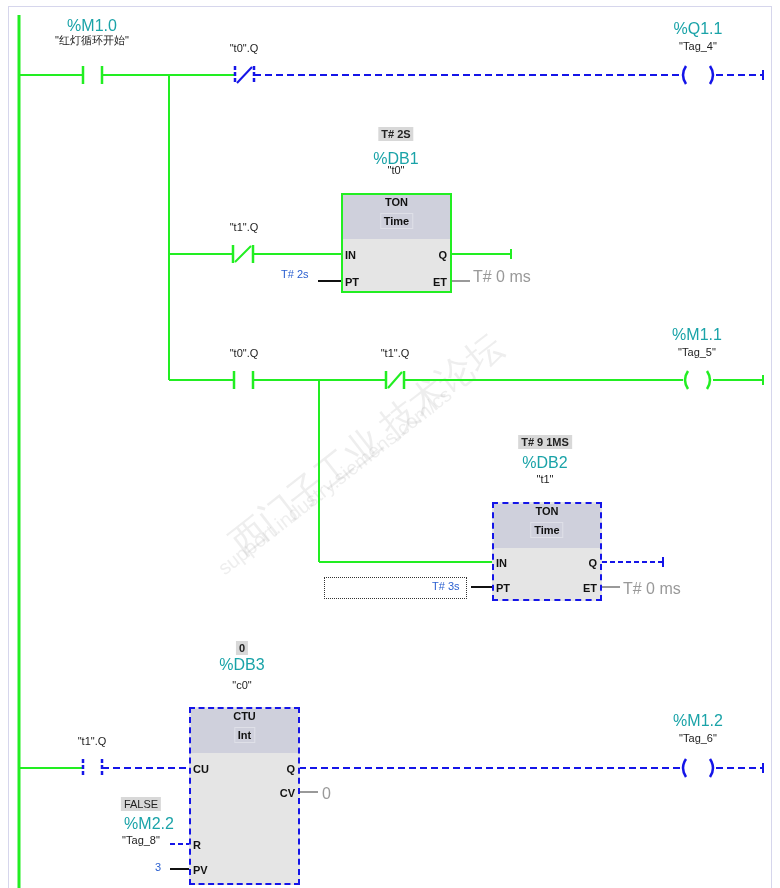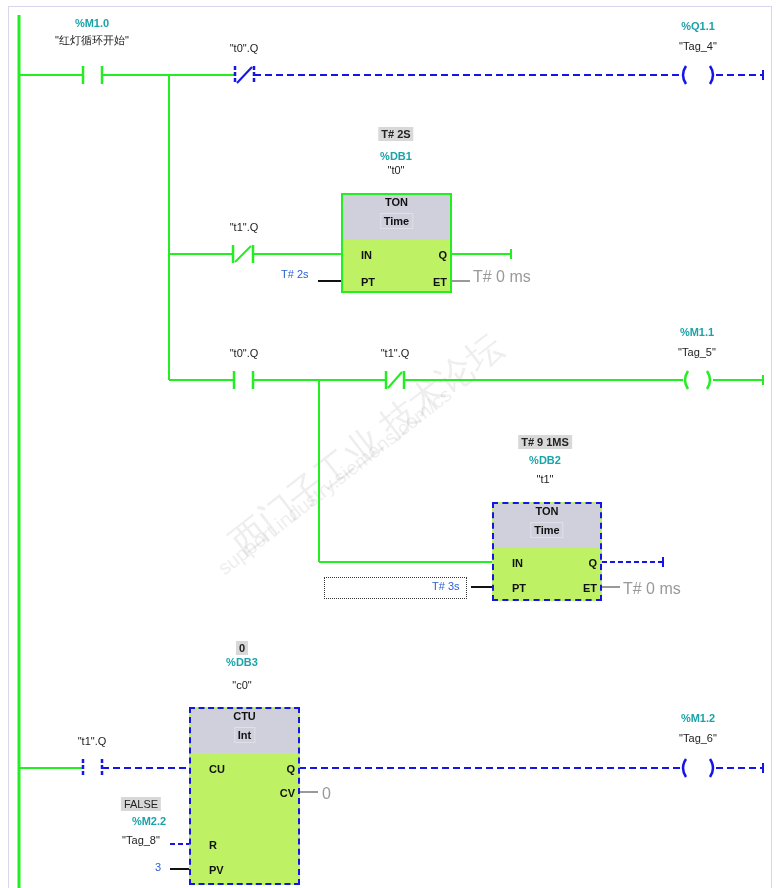--- a/index.html
+++ b/index.html
@@ -1,25 +1,25 @@
 <!DOCTYPE html>
 <html><head>
 <meta charset="utf-8">
 <style>
   html,body{margin:0;padding:0;background:#fff;}
   body{width:780px;height:888px;position:relative;overflow:hidden;font-family:"Liberation Sans","DejaVu Sans",sans-serif;}
   .frame{position:absolute;left:8px;top:6px;width:762px;height:890px;border:1px solid #d6d6ec;background:#fff;}
   svg.wires{position:absolute;left:0;top:0;width:780px;height:888px;}
   .lbl{position:absolute;font-size:11px;color:#222;white-space:nowrap;transform:translateX(-50%);}
-  .addr{position:absolute;font-size:11px;font-weight:bold;color:#1aa3a8;white-space:nowrap;transform:translateX(-50%);}
+  .addr{position:absolute;font-size:16px;font-weight:normal;color:#1aa3a8;white-space:nowrap;transform:translateX(-50%);}
   .val{position:absolute;font-size:11px;color:#222;background:#d8d8d8;padding:1px 3px;white-space:nowrap;transform:translateX(-50%);font-weight:bold;}
-  .pin{position:absolute;font-size:11px;font-weight:bold;color:#111;margin-left:16px;}
+  .pin{position:absolute;font-size:11px;font-weight:bold;color:#111;}
   .pinval{position:absolute;font-size:11px;color:#2a5fd0;white-space:nowrap;}
   .outval{position:absolute;font-size:16px;color:#999;white-space:nowrap;}
-  .box{position:absolute;background:#bef264;}
+  .box{position:absolute;background:#e5e5e5;}
   .box .hdr{position:absolute;left:0;top:0;right:0;height:44px;background:#cfd0dc;}
   .box .type{position:absolute;left:0;right:0;top:1px;text-align:center;font-size:11px;font-weight:bold;color:#111;}
   .box .sub{position:absolute;left:50%;top:18px;transform:translateX(-50%);font-size:11px;font-weight:bold;color:#111;border:1px solid #dfe0e8;padding:1px 3px;}
   .box.green{border:2px solid #22ee22;}
   .box.blue{border:2px dashed #1515e8;}
   .watermark{position:absolute;left:200px;top:420px;font-size:36px;color:rgba(150,150,150,0.16);transform:rotate(-38deg);white-space:nowrap;}
   .watermark2{position:absolute;left:190px;top:470px;font-size:20px;color:rgba(150,150,150,0.16);transform:rotate(-38deg);white-space:nowrap;}
   .editbox{position:absolute;left:324px;top:577px;width:141px;height:20px;border:1px dotted #333;}
 </style>
 </head>

